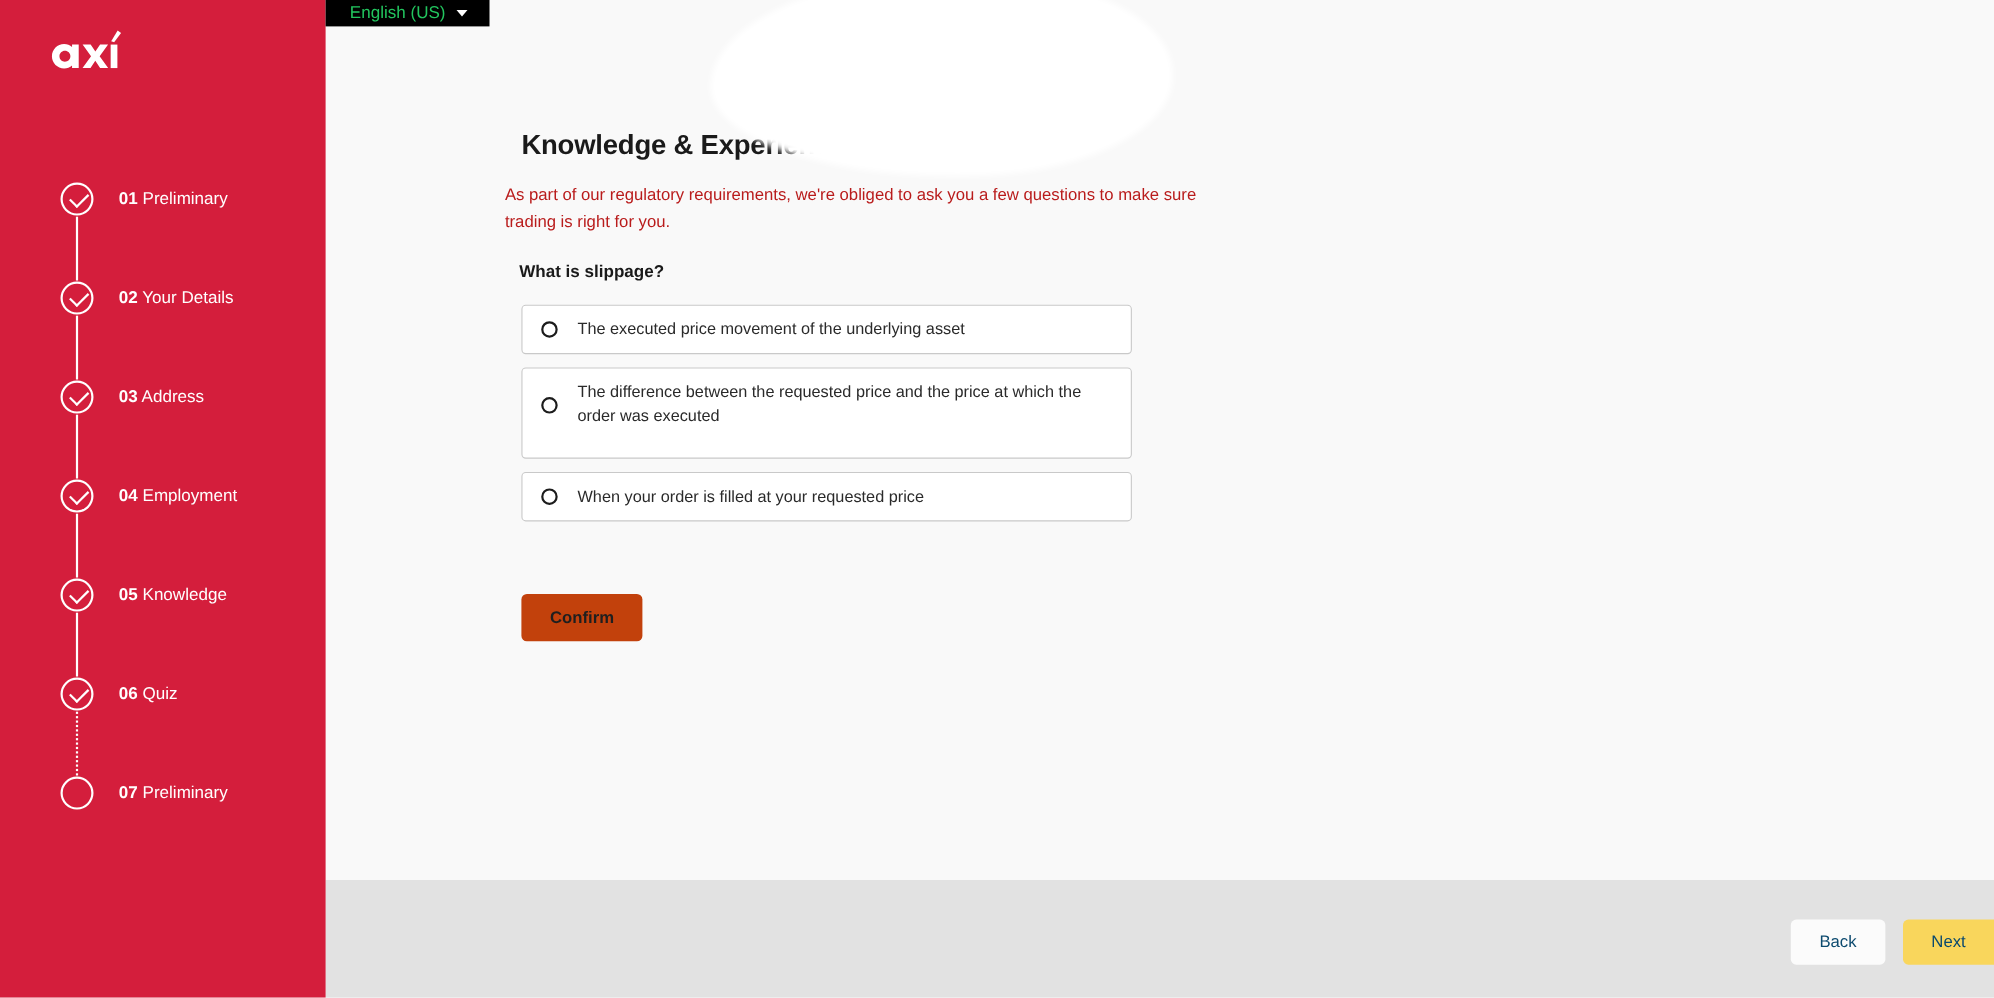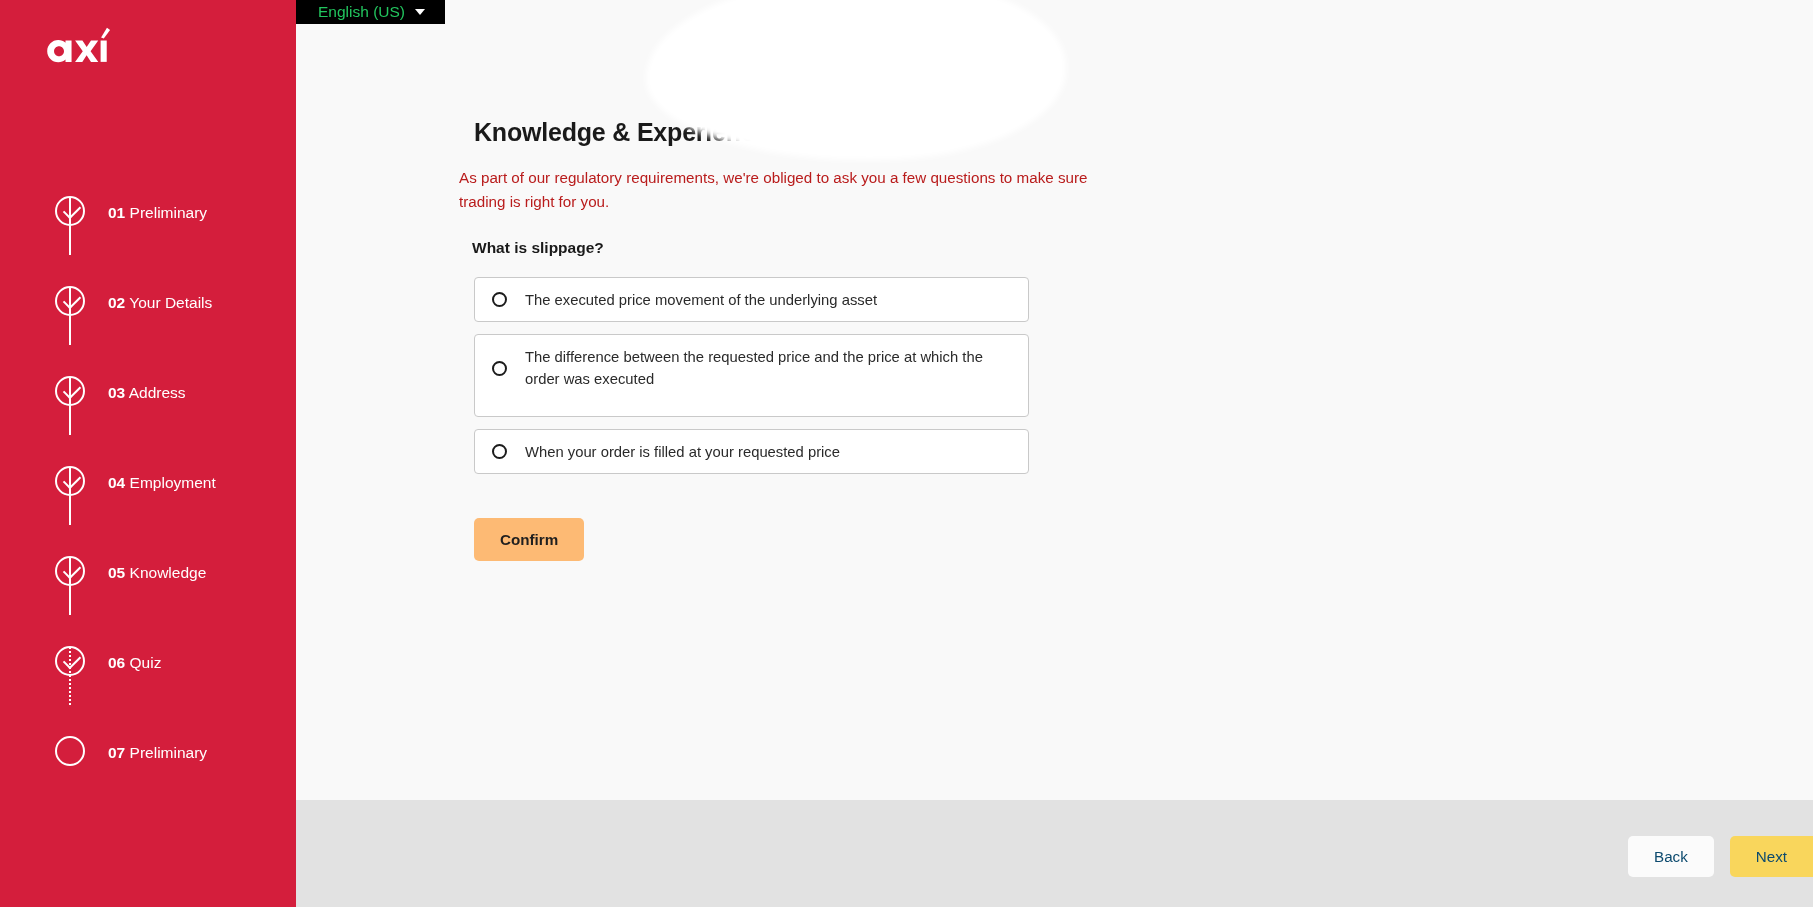--- a/index.html
+++ b/index.html
@@ -38,21 +38,21 @@
     position: absolute;
     left: 0;
     top: 166px;
     width: 296px;
   }
 
   .step {
     position: relative;
     height: 90px;
     display: flex;
-    align-items: center;
+    align-items: flex-start;
     padding-left: 55px;
   }
 
   .step-marker {
     position: relative;
     width: 30px;
     height: 30px;
     flex: 0 0 30px;
   }
 
@@ -201,22 +201,22 @@
   .option-label {
     margin-left: 18px;
     font-size: 14.8px;
     line-height: 22px;
     color: #2a2a2a;
   }
 
   #confirm-btn {
     position: absolute;
     left: 178px;
-    top: 518px;
-    background: #fdba74;
+    top: 540px;
+    background: #c2410c;
     border: none;
     border-radius: 5px;
     padding: 13px 26px;
     font-family: "Liberation Sans", sans-serif;
     font-size: 15.2px;
     font-weight: bold;
     color: #1f1f1f;
     cursor: pointer;
   }
 

